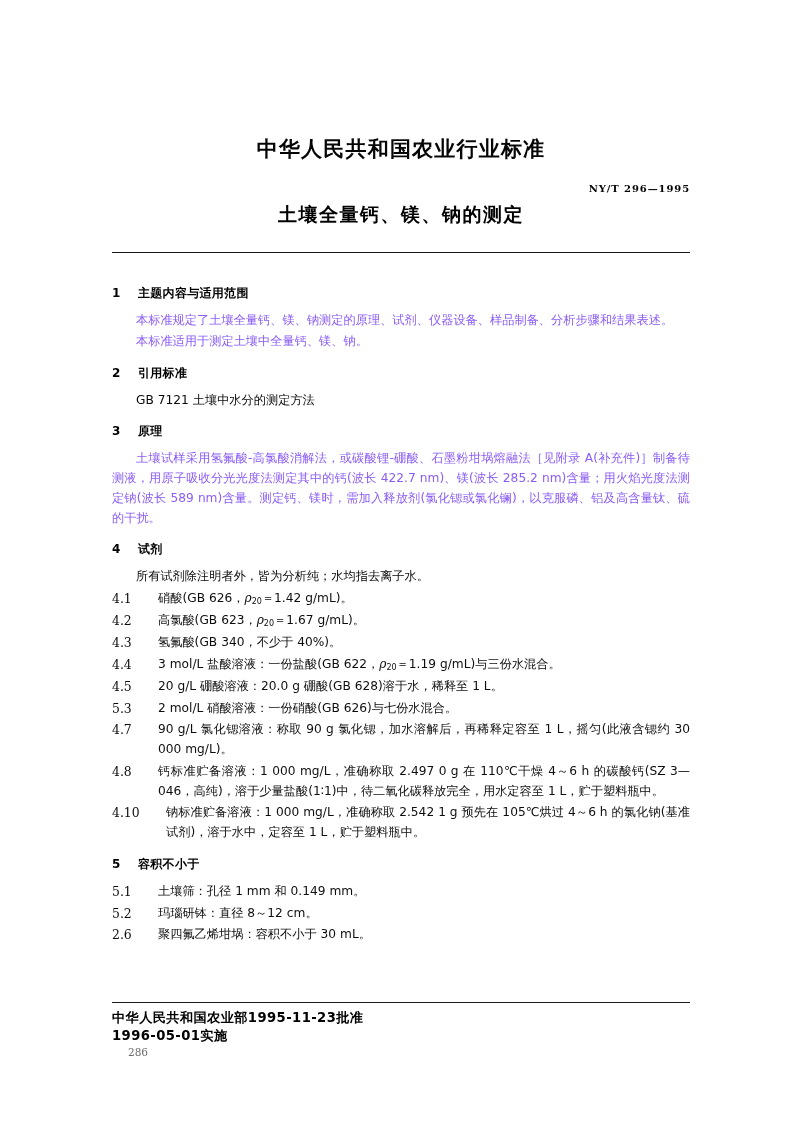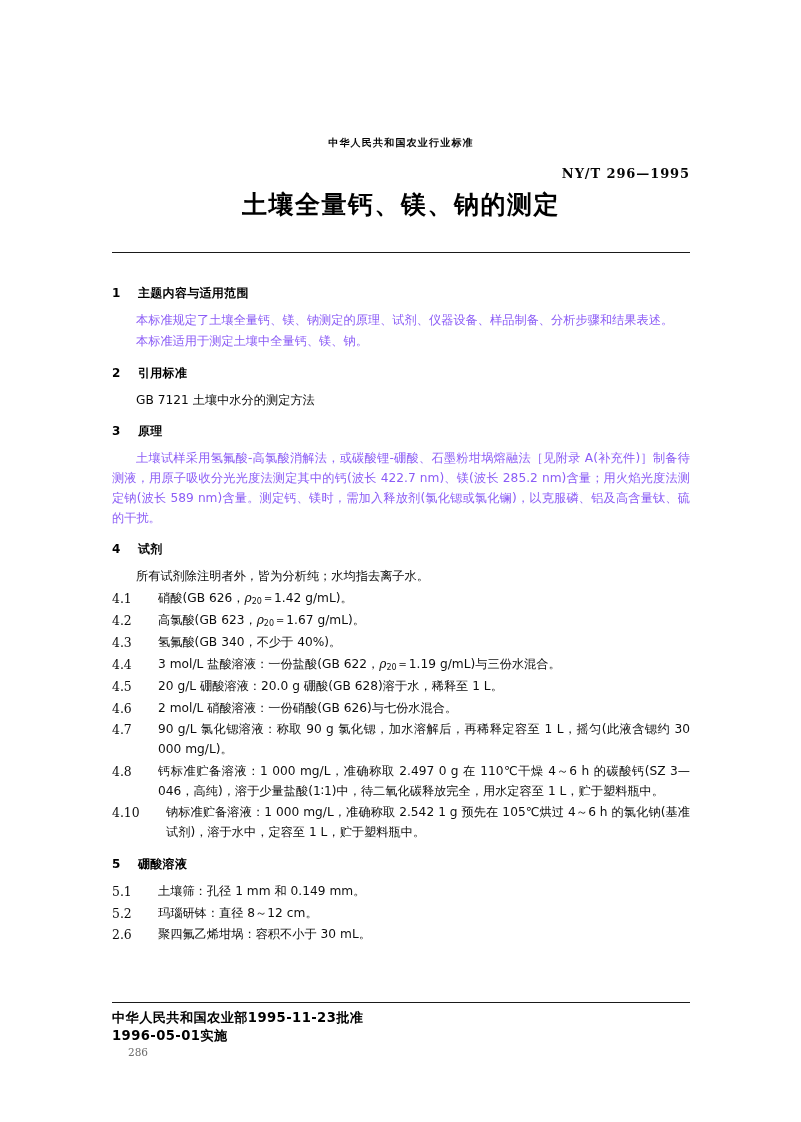--- a/index.html
+++ b/index.html
@@ -20,43 +20,43 @@
   }
   
   .doc {
     position: absolute;
     left: 112px;
     top: 0;
     width: 578px;
   }
   .hdr-standard-type {
     text-align: center;
-    font-size: 10px;
+    font-size: 21px;
     font-weight: bold;
     letter-spacing: 1.2px;
     font-family: "DejaVu Sans", "Liberation Sans", sans-serif;
     margin-top: 136px;
     line-height: 1.3;
     color: #050505;
   }
   .hdr-number-row {
     text-align: right;
     margin-top: 14px;
     padding-right: 0px;
   }
   .hdr-number {
-    font-size: 13px;
+    font-size: 10px;
     font-weight: bold;
     letter-spacing: 0.9px;
     font-family: "DejaVu Serif", "Liberation Serif", serif;
     color: #050505;
   }
   .hdr-title {
     text-align: center;
-    font-size: 25px;
+    font-size: 19px;
     font-weight: bold;
     letter-spacing: 1.5px;
     margin-top: 6px;
     color: #000;
   }
   .rule-top {
     position: absolute;
     left: 112px;
     top: 252px;
     width: 578px;
@@ -218,34 +218,34 @@
     <div class="item">
       <span class="idx">4.3</span><span>氢氟酸(GB 340，不少于 40%)。</span>
     </div>
     <div class="item">
       <span class="idx">4.4</span><span>3 mol/L 盐酸溶液：一份盐酸(GB 622，<span class="ital">ρ</span><sub>20</sub>＝1.19 g/mL)与三份水混合。</span>
     </div>
     <div class="item">
       <span class="idx">4.5</span><span>20 g/L 硼酸溶液：20.0 g 硼酸(GB 628)溶于水，稀释至 1 L。</span>
     </div>
     <div class="item">
-      <span class="idx">4.6</span><span>2 mol/L 硝酸溶液：一份硝酸(GB 626)与七份水混合。</span>
+      <span class="idx">5.3</span><span>2 mol/L 硝酸溶液：一份硝酸(GB 626)与七份水混合。</span>
     </div>
     <div class="item">
       <span class="idx">4.7</span><span>90 g/L 氯化锶溶液：称取 90 g 氯化锶，加水溶解后，再稀释定容至 1 L，摇匀(此液含锶约 30 000 mg/L)。</span>
     </div>
     <div class="item">
       <span class="idx">4.8</span><span>钙标准贮备溶液：1 000 mg/L，准确称取 2.497 0 g 在 110℃干燥 4～6 h 的碳酸钙(SZ 3—046，高纯)，溶于少量盐酸(1∶1)中，待二氧化碳释放完全，用水定容至 1 L，贮于塑料瓶中。</span>
     </div>
     <div class="item wide">
       <span class="idx">4.10</span><span>钠标准贮备溶液：1 000 mg/L，准确称取 2.542 1 g 预先在 105℃烘过 4～6 h 的氯化钠(基准试剂)，溶于水中，定容至 1 L，贮于塑料瓶中。</span>
     </div>
 
     <div class="sec-head">
-      <span class="num">5</span><span>硼酸溶液</span>
+      <span class="num">5</span><span>容积不小于</span>
     </div>
     <div class="item">
       <span class="idx">5.1</span><span>土壤筛：孔径 1 mm 和 0.149 mm。</span>
     </div>
     <div class="item">
       <span class="idx">5.2</span><span>玛瑙研钵：直径 8～12 cm。</span>
     </div>
     <div class="item">
       <span class="idx">2.6</span><span>聚四氟乙烯坩埚：容积不小于 30 mL。</span>
     </div>

